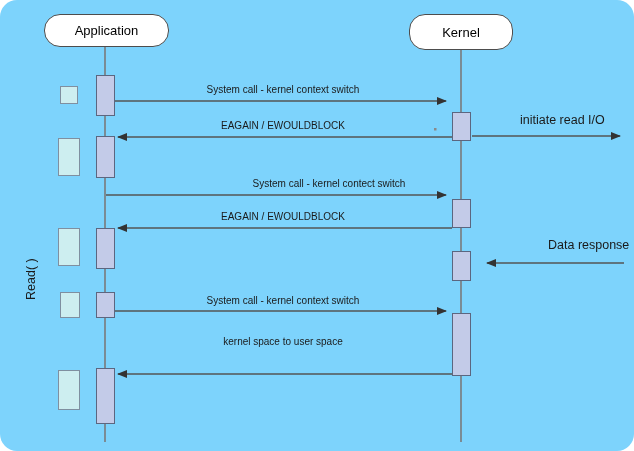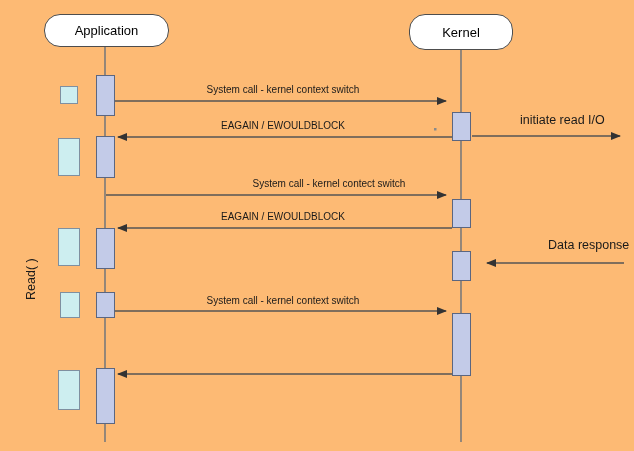--- a/index.html
+++ b/index.html
@@ -4,23 +4,24 @@
 <style>
   html, body {
     margin: 0;
     padding: 0;
     background: #ffffff;
   }
   #canvas {
     position: relative;
     width: 634px;
     height: 451px;
-    background: #fdba74;
+    background: #7dd3fc;
     font-family: "Liberation Sans", sans-serif;
     overflow: hidden;
+    border-radius: 17px;
   }
   svg.layer {
     position: absolute;
     left: 0;
     top: 0;
     width: 634px;
     height: 451px;
   }
   .lifeline-head {
     position: absolute;
@@ -143,20 +144,21 @@
   <div class="act-box" style="left:452px; top:199px; width:19px; height:29px; background:#c3cbe8; border:1.5px solid #5b6680;"></div>
   <div class="act-box" style="left:452px; top:251px; width:19px; height:30px; background:#c3cbe8; border:1.5px solid #5b6680;"></div>
   <div class="act-box" style="left:452px; top:313px; width:19px; height:63px; background:#c3cbe8; border:1.5px solid #5b6680;"></div>
 
   <div class="msg-label" style="left:0px; top:82px; width:566px;">System call - kernel context switch</div>
   <div class="msg-label" style="left:0px; top:118px; width:566px;">EAGAIN / EWOULDBLOCK</div>
   <div class="msg-label" style="left:0px; top:176px; width:566px;padding-left:46px;">System call - kernel contect switch</div>
   <div class="msg-label" style="left:0px; top:209px; width:566px;">EAGAIN / EWOULDBLOCK</div>
   <div class="msg-label" style="left:0px; top:293px; width:566px;">System call - kernel context switch</div>
   <div class="msg-label" style="left:0px; top:334px; width:566px;">
+    <div>kernel space to user space</div>
   </div>
 
   <div class="note-label" style="left:508px; top:113px;">initiate read I/O</div>
   <div class="note-label" style="left:536px; top:238px;">Data response</div>
 
   <div class="rot-label" style="left:24px; top:300px;">Read( )</div>
 
 </div>
 
 </body></html>

